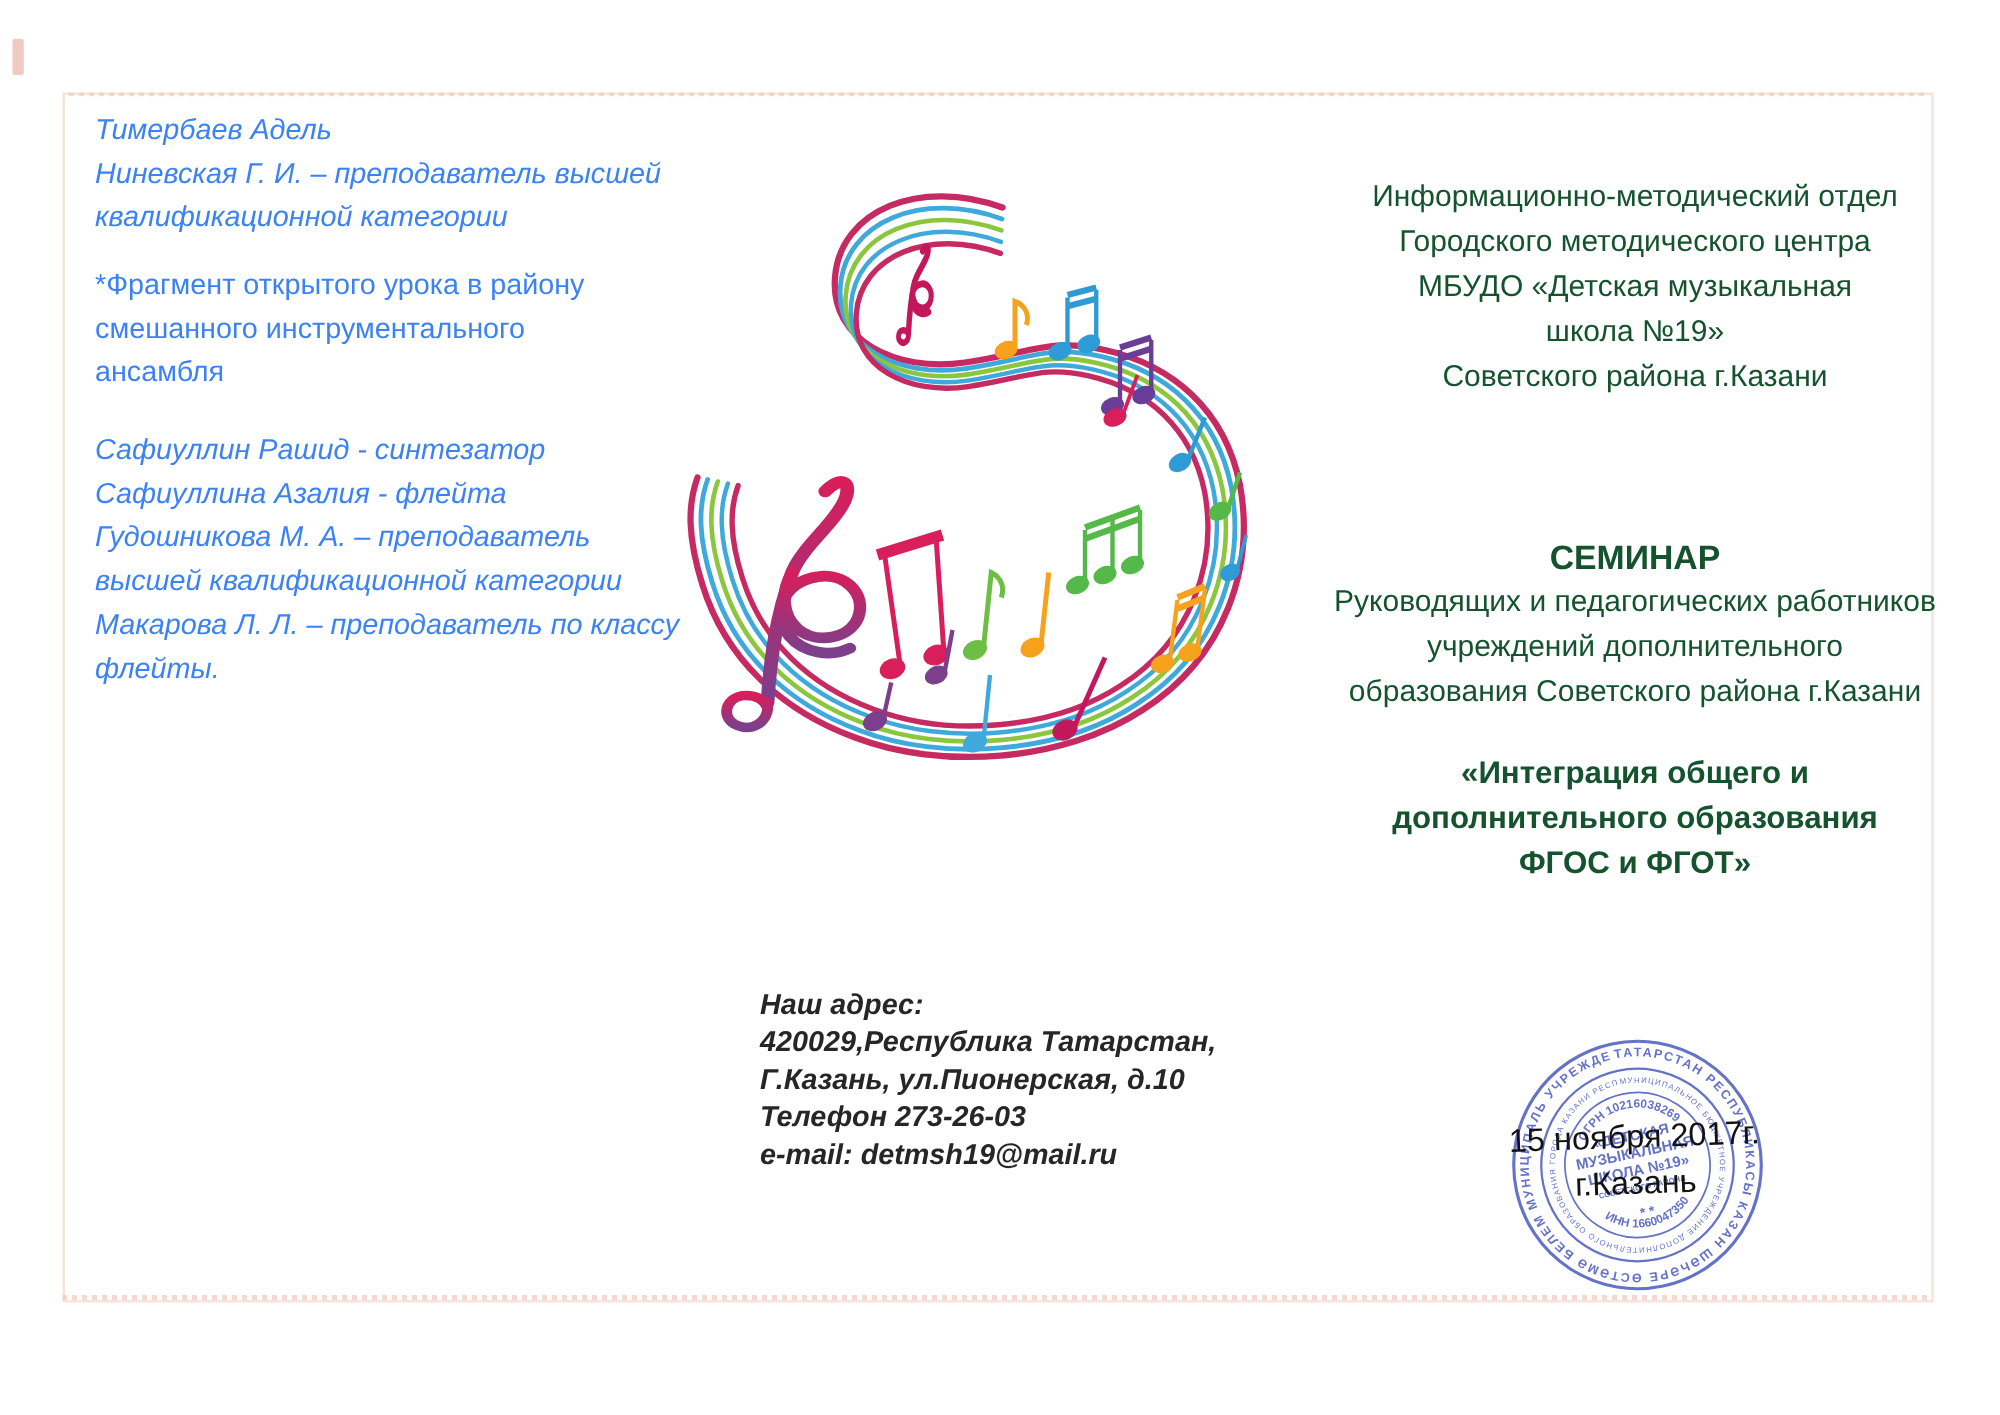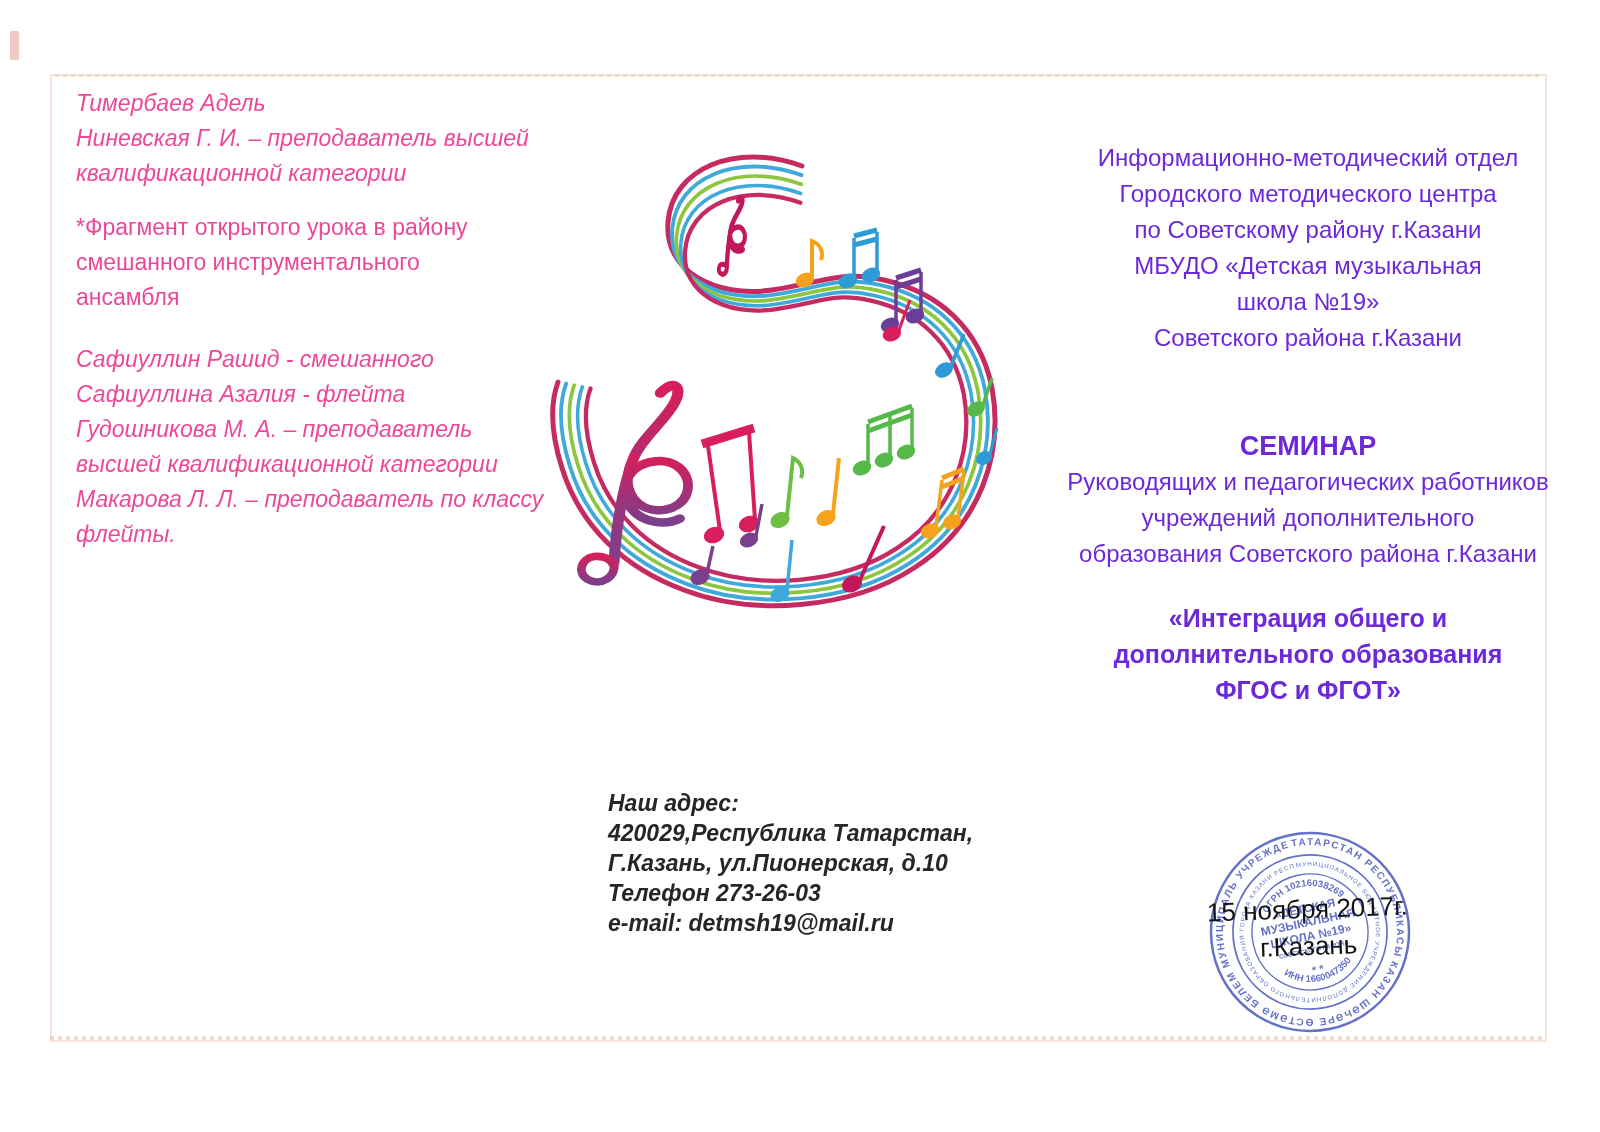--- a/index.html
+++ b/index.html
@@ -9,24 +9,24 @@
   
   .frame{position:absolute;left:50px;top:74px;width:1493px;height:964px;
          border:2px solid rgba(238,205,192,.55);}
   .frame-top{position:absolute;left:55px;top:74px;width:1488px;height:3px;
          background:repeating-linear-gradient(90deg,rgba(232,206,170,.65) 0 4px,rgba(255,255,255,0) 4px 8px);}
   .frame-bottom{position:absolute;left:50px;top:1036px;width:1493px;height:4px;
          background:repeating-linear-gradient(90deg,rgba(240,190,180,.6) 0 4px,rgba(255,255,255,0) 4px 8px);}
   .scan-mark{position:absolute;left:10px;top:31px;width:9px;height:29px;
          background:#f0c9c2;border-radius:2px;}
   
-  .lcol{position:absolute;left:76px;width:500px;font-size:23px;line-height:35px;color:#ec4899;}
+  .lcol{position:absolute;left:76px;width:500px;font-size:23px;line-height:35px;color:#3b82f6;}
   .ital{font-style:italic;}
   .rcol{position:absolute;left:1028px;width:560px;text-align:center;font-size:24px;
-        line-height:36px;color:#6d28d9;}
+        line-height:36px;color:#14532d;}
   .seminar-title{font-weight:bold;font-size:27px;}
   .topic{font-weight:bold;font-size:25px;line-height:36px;}
   .addr{position:absolute;left:608px;top:788px;width:440px;text-align:left;
         font-size:23px;line-height:30px;font-weight:bold;font-style:italic;color:#262626;}
   .datebox{position:absolute;left:1193px;top:891px;width:230px;text-align:center;z-index:5;
         font-size:26px;line-height:37px;color:#131313;transform:rotate(-2deg);}
   svg text{font-family:"Liberation Sans", sans-serif;}
 </style>
 </head>
 <body>
@@ -40,21 +40,21 @@
   <div>Тимербаев Адель</div>
   <div>Ниневская Г. И. – преподаватель высшей</div>
   <div>квалификационной категории</div>
 </div>
 <div class="lcol" style="top:210px">
   <div>*Фрагмент  открытого урока в району</div>
   <div>смешанного инструментального</div>
   <div>ансамбля</div>
 </div>
 <div class="lcol ital" style="top:342px">
-  <div>Сафиуллин Рашид - смешанного</div>
+  <div>Сафиуллин Рашид - синтезатор</div>
   <div>Сафиуллина Азалия - флейта</div>
   <div>Гудошникова М. А. – преподаватель</div>
   <div>высшей квалификационной категории</div>
   <div>Макарова Л. Л. – преподаватель по классу</div>
   <div>флейты.</div>
 </div>
 
 <svg class="abs" style="left:540px;top:128px" width="460" height="560" viewBox="0 0 460 560">
   <defs>
     <linearGradient id="clefGrad" x1="0" y1="0" x2="0" y2="1">
@@ -156,21 +156,20 @@
   </g>
   <g fill="#7B3F8C" stroke="#7B3F8C">
     <ellipse cx="160" cy="449" rx="9.5" ry="7" transform="rotate(-25 160 449)"></ellipse>
     <path d="M167,445 L173,418" fill="none" stroke-width="3.5"></path>
   </g>
 </svg>
 
 <div class="rcol" style="top:140px">
   <div>Информационно-методический отдел</div>
   <div>Городского методического центра</div>
-  <div>по Советскому району г.Казани</div>
   <div>МБУДО «Детская музыкальная</div>
   <div>школа №19»</div>
   <div>Советского района г.Казани</div>
 </div>
 
 <div class="rcol" style="top:428px">
   <div class="seminar-title">СЕМИНАР</div>
   <div>Руководящих и педагогических работников</div>
   <div>учреждений дополнительного</div>
   <div>образования Советского района г.Казани</div>

